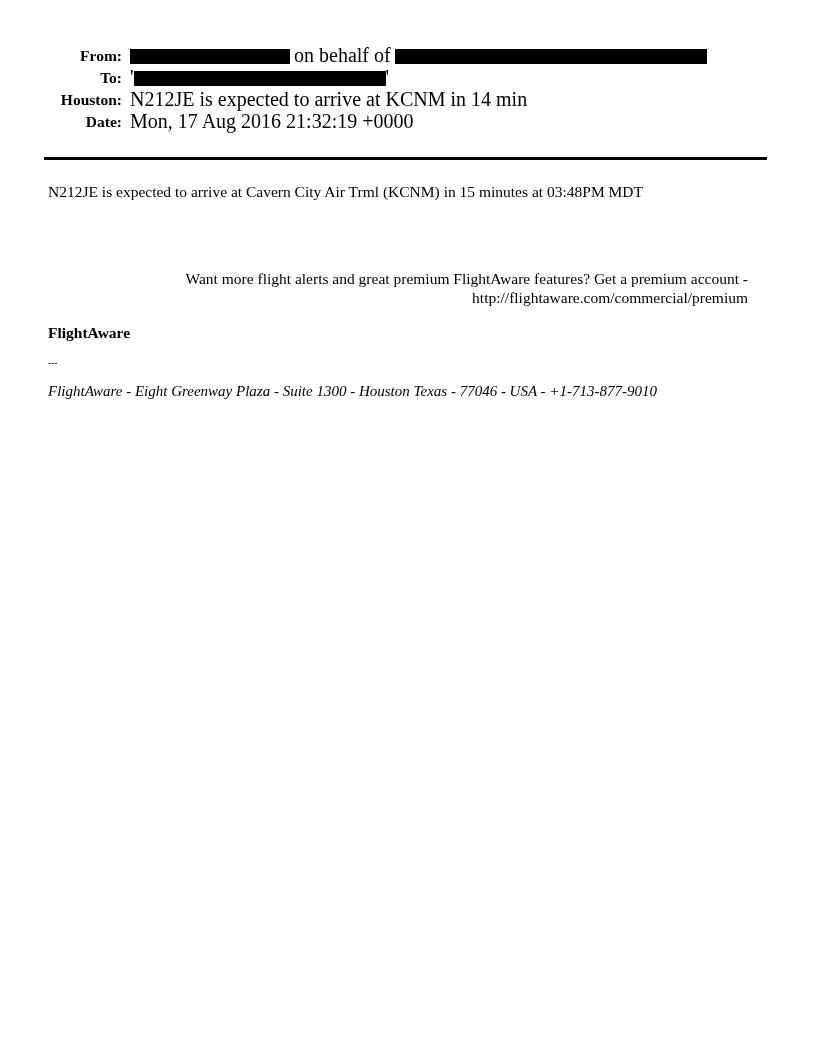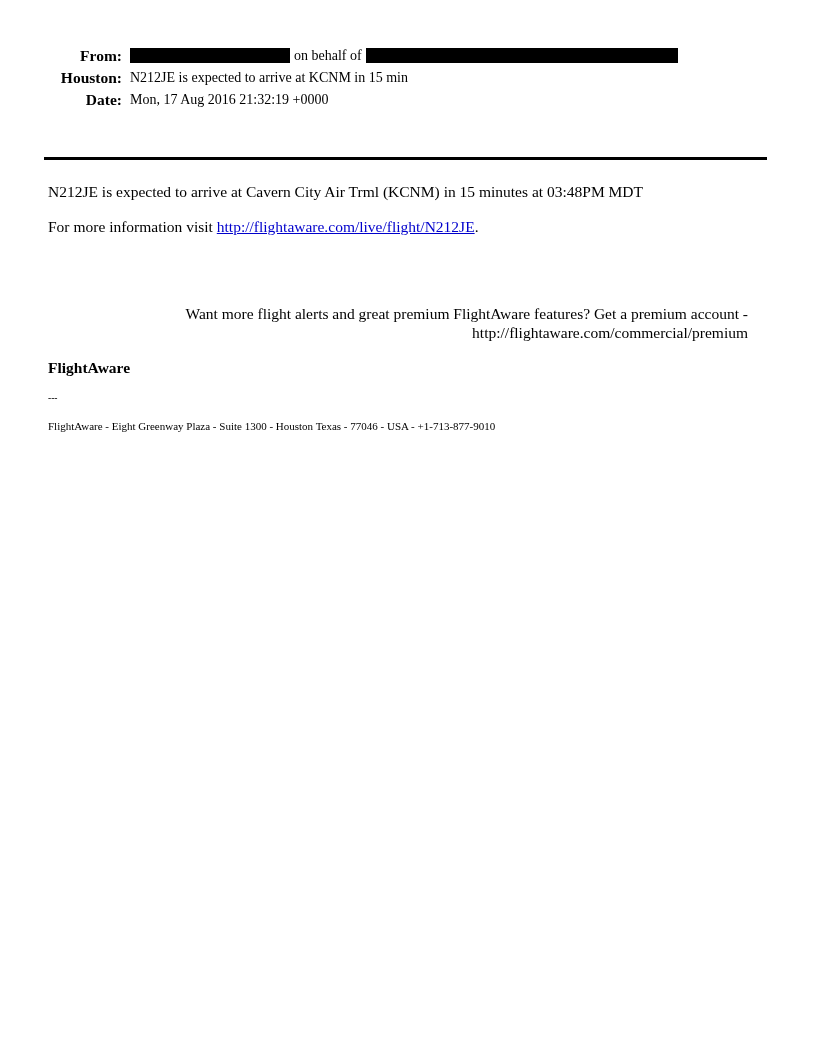--- a/index.html
+++ b/index.html
@@ -43,21 +43,21 @@
     text-align: right;
     font-weight: bold;
     font-size: 15.5px;
     line-height: 19px;
     padding-right: 8px;
     flex: none;
     white-space: nowrap;
   }
 
   .hdr-value {
-    font-size: 14px;
+    font-size: 20px;
     line-height: 19px;
     flex: 1;
     position: relative;
     white-space: nowrap;
   }
 
   
   .redact {
     display: inline-block;
     background: #000000;
@@ -122,57 +122,61 @@
     font-weight: bold;
   }
 
   .dashes {
     font-size: 9.5px;
     line-height: 11px;
     margin: 0 0 1px 0;
   }
 
   .footer-fine {
-    font-size: 11px;
+    font-size: 15px;
     line-height: 12px;
     margin: 0;
+    font-style: italic;
   }
 </style>
 </head>
 <body>
 
 <div class="page">
 
   <div class="header">
 
     <div class="hdr-row from-line">
       <div class="hdr-label">From:</div>
       <div class="hdr-value"><span class="redact r-from-1"></span><span class="seg-text">on behalf of</span><span class="redact r-from-2"></span></div>
     </div>
 
+    <div class="hdr-row to-line">
+      <div class="hdr-label">To:</div>
+      <div class="hdr-value"><span class="quote">'</span><span class="redact r-to-1"></span><span class="quote">'</span></div>
+    </div>
 
     <div class="hdr-row">
       <div class="hdr-label">Houston:</div>
-      <div class="hdr-value">N212JE is expected to arrive at KCNM in 15 min</div>
+      <div class="hdr-value">N212JE is expected to arrive at KCNM in 14 min</div>
     </div>
 
     <div class="hdr-row">
       <div class="hdr-label">Date:</div>
       <div class="hdr-value">Mon, 17 Aug 2016 21:32:19 +0000</div>
     </div>
 
   </div>
 
   <div class="divider"></div>
 
   <div class="body">
 
     <p>N212JE is expected to arrive at Cavern City Air Trml (KCNM) in 15 minutes at 03:48PM MDT</p>
 
-    <p><span>For more information visit </span><a class="link" href="#">http://flightaware.com/live/flight/N212JE</a><span>.</span></p>
 
     <div class="p-spacer"></div>
 
     <p class="p-premium">Want more flight alerts and great premium FlightAware features? Get a premium account - http://flightaware.com/commercial/premium</p>
 
 
     <p class="sig">FlightAware</p>
 
     <p class="dashes">---</p>
 

